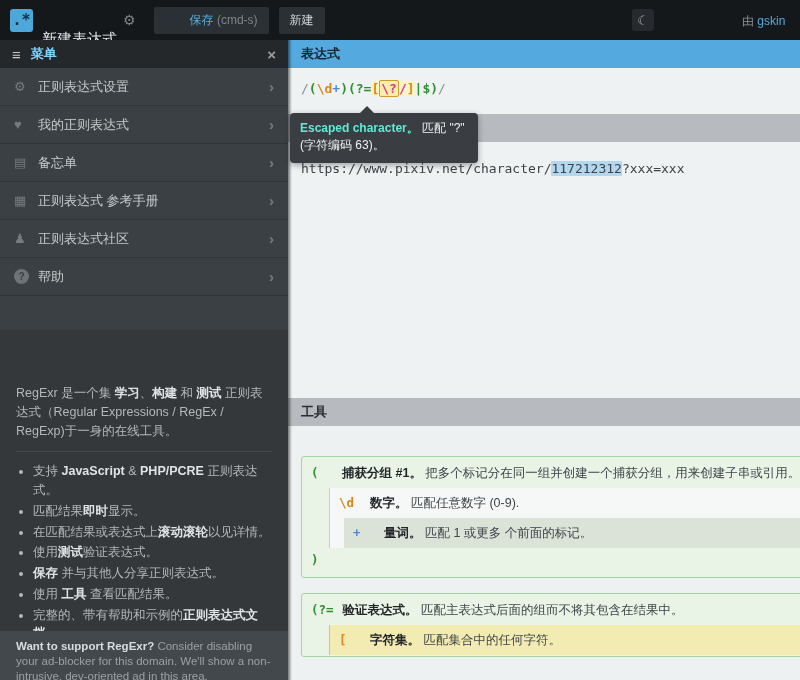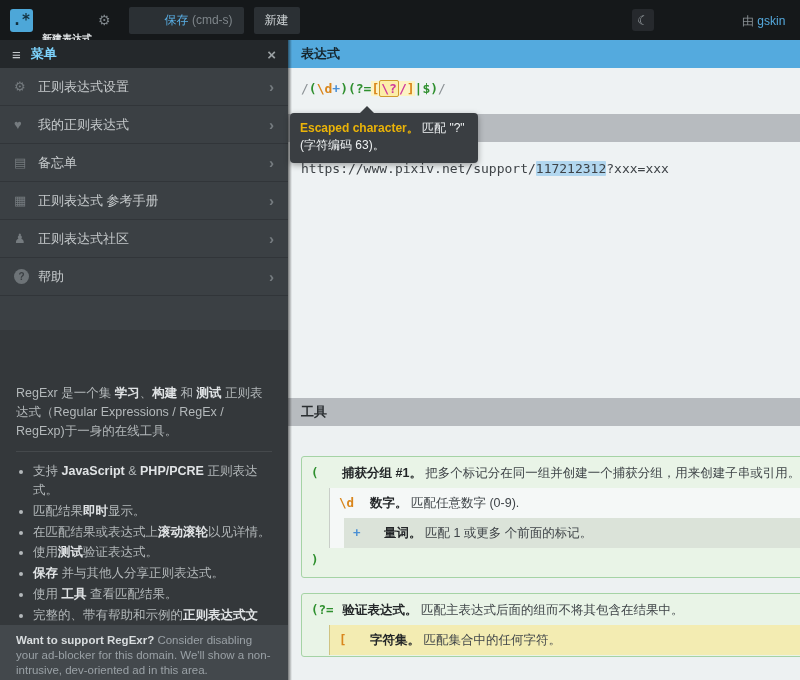--- a/index.html
+++ b/index.html
@@ -2,21 +2,21 @@
 <html><head>
 <meta charset="utf-8">
 <style>
   * { margin:0; padding:0; box-sizing:border-box; }
   html,body { width:800px; height:680px; overflow:hidden; }
   body { position:relative; background:#17191c; font-family:"Liberation Sans", sans-serif; }
 
   
   .topbar { position:absolute; left:0; top:0; width:800px; height:40px; background:#15181a; display:flex; align-items:center; padding:0 10px; }
   .logo { width:23px; height:23px; background:#4da7d8; border-radius:3px; display:flex; align-items:center; justify-content:center; font-family:"DejaVu Sans Mono", monospace; font-weight:bold; font-size:15px; color:#12313f; margin-right:9px; }
-  .app-title { font-size:10px; font-weight:bold; color:#e7eaec;margin-top:38px; }
+  .app-title { font-size:15px; font-weight:normal; color:#e7eaec;margin-top:38px; }
   .title-gear { color:#7e858a; font-size:14px; margin-left:6px; }
   .tb-btn { margin-left:10px; background:#2b3034; border-radius:2px; padding:5px 11px; font-size:12px; color:#ced3d5; white-space:nowrap; cursor:pointer; }
   .tb-btn.save { margin-left:18px;padding-left:36px; }
   .tb-btn .accent { color:#59aee4; }
   .tb-btn .dim { color:#7e858a; }
   .theme-btn { position:absolute; left:632px; top:9px; width:22px; height:22px; background:#26292d; border-radius:3px; color:#a9b0b4; font-size:13px; display:flex; align-items:center; justify-content:center; cursor:pointer; }
   .credit { position:absolute; left:742px; top:13px; font-size:12px; color:#8a9094; white-space:nowrap; }
   .credit a { color:#55a9dd; text-decoration:none; }
 
   
@@ -31,21 +31,21 @@
   .menu-item .mi-icon.round { width:15px; height:15px; border-radius:50%; background:#6d7377; color:#3b4044; font-size:10px; font-weight:bold; display:flex; align-items:center; justify-content:center; margin-right:9px; }
   .menu-item .mi-label { flex:1; color:#c6cacc; font-size:13px; }
   .menu-item .mi-chev { color:#767c80; font-size:15px; font-weight:bold; }
 
   .sidebar-info { position:absolute; left:0; top:330px; right:0; bottom:55px; background:#34383b; padding:14px 16px 0; color:#b3b8ba; font-size:12.5px; line-height:1.5; }
   .sidebar-info b { color:#e0e3e5; }
   .sidebar-info hr { border:none; border-top:1px solid #45494c; margin:11px 0 10px; }
   .sidebar-info ul { list-style:disc; padding-left:17px; }
   .sidebar-info li { margin-bottom:2px; }
 
-  .sidebar-ad { position:absolute; left:0; bottom:0; width:288px; height:55px; background:#43484c; padding:8px 16px 0; font-size:11.5px; line-height:1.32; color:#9aa1a6; }
+  .sidebar-ad { position:absolute; left:0; bottom:0; width:288px; height:49px; background:#43484c; padding:8px 16px 0; font-size:11.5px; line-height:1.32; color:#9aa1a6; }
   .sidebar-ad b { color:#d8dcde; }
 
   
   .main { position:absolute; left:288px; top:40px; width:600px; height:640px; background:#edf1f2; }
   .main::before { content:""; position:absolute; left:0; top:0; bottom:0; width:4px; background:linear-gradient(to right, rgba(0,0,0,0.5), rgba(0,0,0,0)); z-index:50; pointer-events:none; }
 
   .expr-header { height:28px; background:#54aade; color:#16262e; font-size:13px; font-weight:bold; line-height:28px; padding-left:13px; }
   .expr-area { height:46px; background:#eef2f3; position:relative; }
   .expr-line { position:absolute; left:13px; top:13px; font-family:"DejaVu Sans Mono", monospace; font-size:13px; font-weight:bold; white-space:pre; }
   .tk { cursor:text; }
@@ -72,21 +72,21 @@
   .erow .etoken { font-family:"DejaVu Sans Mono", monospace; font-weight:bold; font-size:12.5px; min-width:22px; margin-right:9px; white-space:pre; }
   .etoken.green { color:#2e8f2e; }
   .etoken.orange { color:#d9861c; }
   .etoken.blue { color:#4a8fd4; }
   .erow-close { padding:3px 6px 6px 9px; }
   .child-white { margin-left:27px; background:#f5f8f7; border-left:1px solid #c9cec9; }
   .row-quant { margin-left:14px; background:#dbe3d9; }
   .child-yellow { margin-left:27px; background:#f3ecb2; border-left:1px solid #cfc382; }
 
   .tooltip { position:absolute; left:2px; top:73px; width:188px; background:#3a3e42; color:#eff2f3; border-radius:4px; padding:7px 10px 8px; font-size:12px; line-height:1.45; z-index:60; box-shadow:0 2px 6px rgba(0,0,0,0.35); }
-  .tooltip b { color:#eab308; }
+  .tooltip b { color:#5eead4; }
   .tooltip::before { content:""; position:absolute; top:-7px; left:70px; border-left:7px solid transparent; border-right:7px solid transparent; border-bottom:7px solid #3a3e42; }
 </style>
 </head>
 <body>
 
 <div class="topbar">
   <div class="logo">
       <span>.*</span>
     </div>
   <span class="app-title">新建表达式</span>
@@ -163,21 +163,21 @@
     <span>表达式</span>
   </div>
 
   <div class="expr-area">
     <div class="expr-line"><span class="tk tk-delim">/</span><span class="tk tk-group">(</span><span class="tk tk-cc">\d</span><span class="tk tk-quant">+</span><span class="tk tk-group">)</span><span class="tk tk-group">(?=</span><span class="tk tk-set hl">[</span><span class="tk tk-esc hl sel">\?</span><span class="tk tk-esc hl">/</span><span class="tk tk-set hl">]</span><span class="tk tk-alt">|</span><span class="tk tk-anchor">$</span><span class="tk tk-group">)</span><span class="tk tk-delim">/</span></div>
   </div>
 
   <div class="text-header"></div>
 
   <div class="text-area">
-    <div class="sample"><span>https://www.pixiv.net/support/</span><span class="match">117212312</span><span>?xxx=xxx</span></div>
+    <div class="sample"><span>https://www.pixiv.net/character/</span><span class="match">117212312</span><span>?xxx=xxx</span></div>
   </div>
 
   <div class="tools-header">
     <span>工具</span>
   </div>
 
   <div class="tools-area">
 
     <div class="explain-box">
       <div class="erow">

